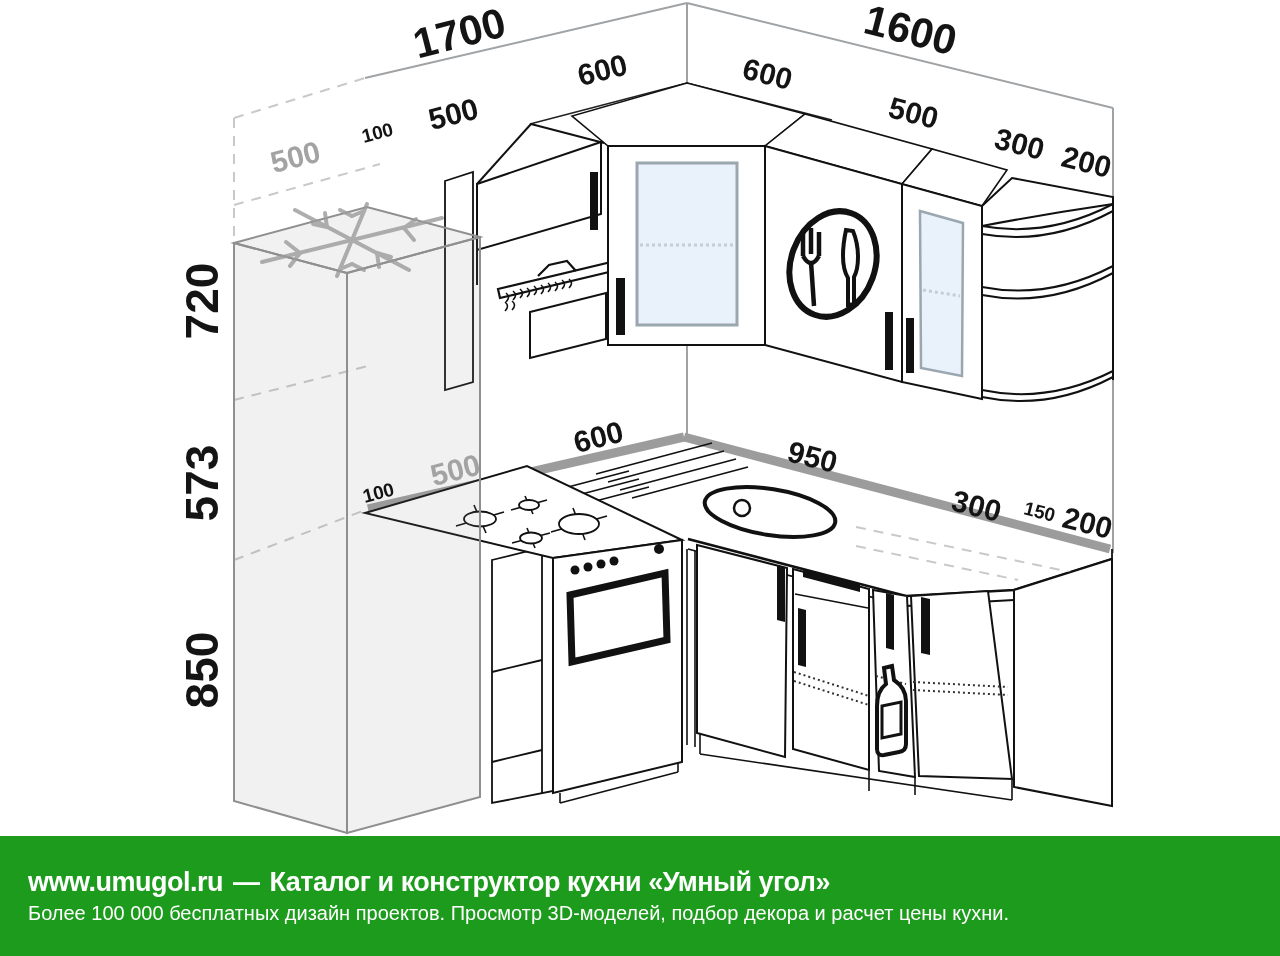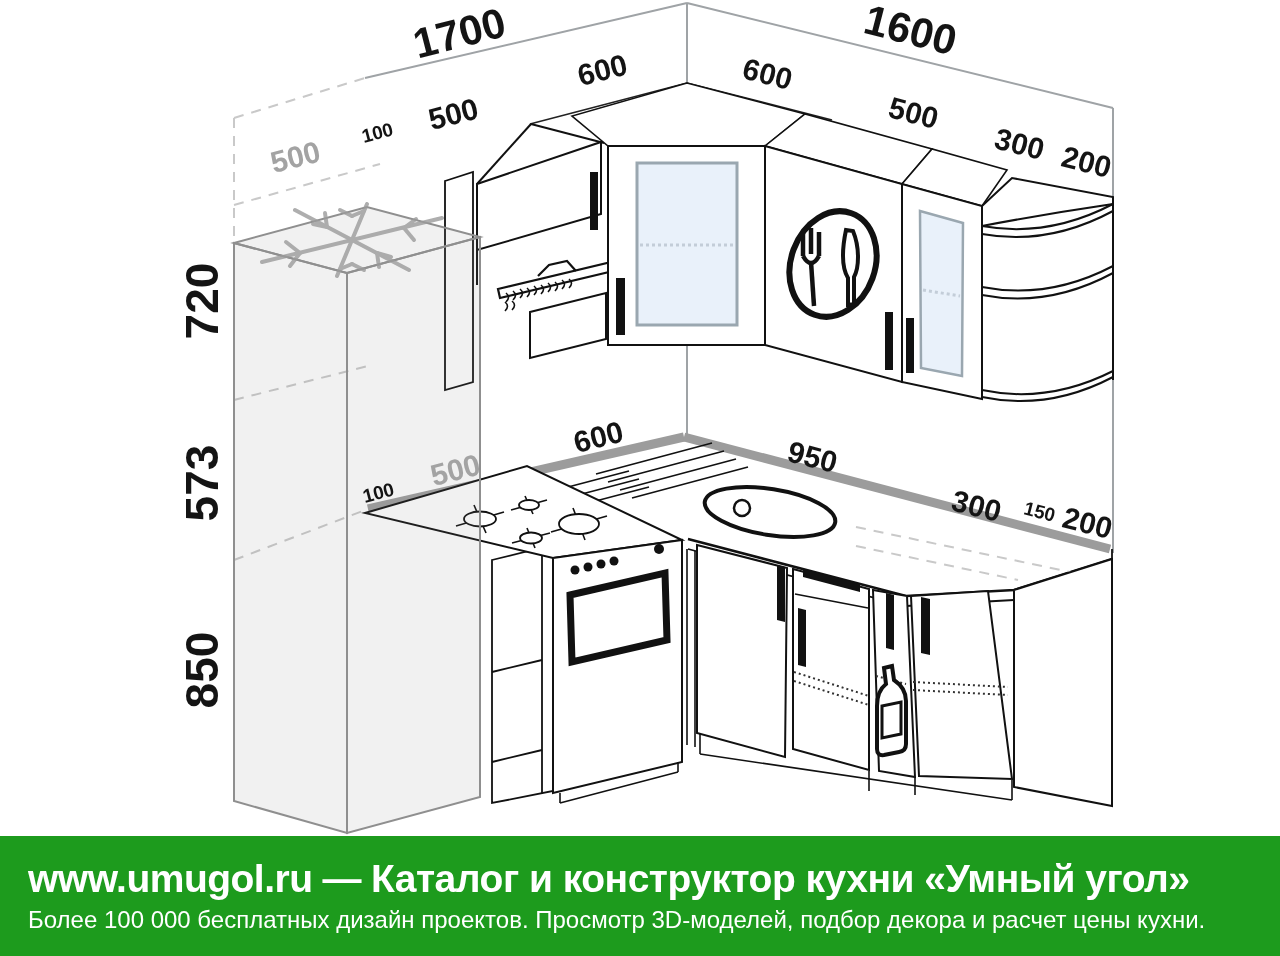--- a/index.html
+++ b/index.html
@@ -3,23 +3,23 @@
 <meta charset="utf-8">
 <style>
   html,body{margin:0;padding:0;background:#fff;}
   .page{width:1280px;height:956px;position:relative;background:#fff;overflow:hidden;
         font-family:"Liberation Sans",sans-serif;}
   .drawing{width:1280px;height:836px;position:relative;background:#fff;}
   .drawing svg{display:block;}
   .banner{width:1280px;height:120px;box-sizing:border-box;
           display:flex;flex-direction:column;justify-content:center;gap:7px;
           padding:0 28px;}
-  .banner .b1{font-weight:700;font-size:39px;line-height:1.05;white-space:nowrap;letter-spacing:-0.5px;}
+  .banner .b1{font-weight:700;font-size:27px;line-height:1.05;white-space:nowrap;letter-spacing:-0.5px;}
   .banner .b1 .dash{padding:0 10px;}
-  .banner .b2{font-weight:400;font-size:24px;line-height:1.05;white-space:nowrap;}
+  .banner .b2{font-weight:400;font-size:20px;line-height:1.05;white-space:nowrap;}
   svg text{font-family:"Liberation Sans",sans-serif;font-weight:700;fill:#141414;}
   svg .dim-big{font-size:42px;}
   svg .dim{font-size:30px;}
   svg .dim-sm{font-size:19px;}
   svg .dim-h{font-size:46px;}
   svg .gray{fill:#a3a3a3;}
 </style>
 </head>
 <body>
 

